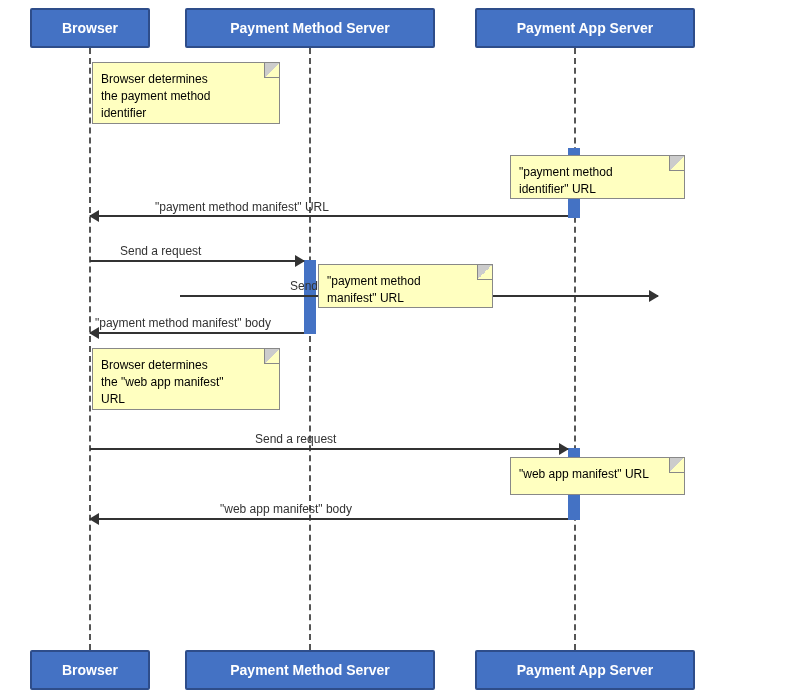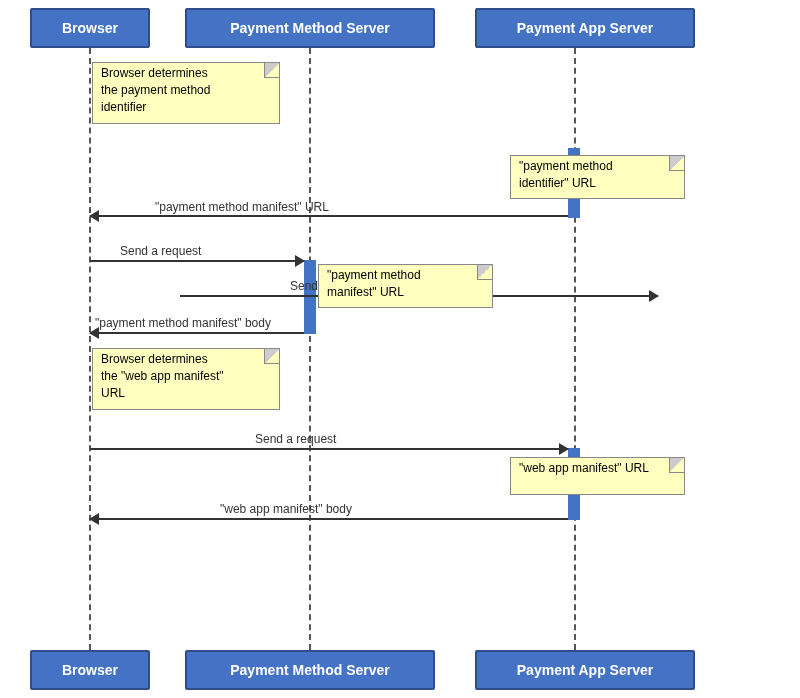--- a/index.html
+++ b/index.html
@@ -78,21 +78,21 @@
       border-top: 6px solid transparent;
       border-bottom: 6px solid transparent;
       border-right: 10px solid #333;
     }
 
     
     .note-box {
       position: absolute;
       background: #FFFFC0;
       border: 1px solid #888;
-      padding: 2px 8px;
+      padding: 8px 8px;
       font-size: 12px;
       line-height: 1.4;
     }
     .note-box::after {
       content: '';
       position: absolute;
       top: 0;
       right: 0;
       width: 14px;
       height: 14px;

